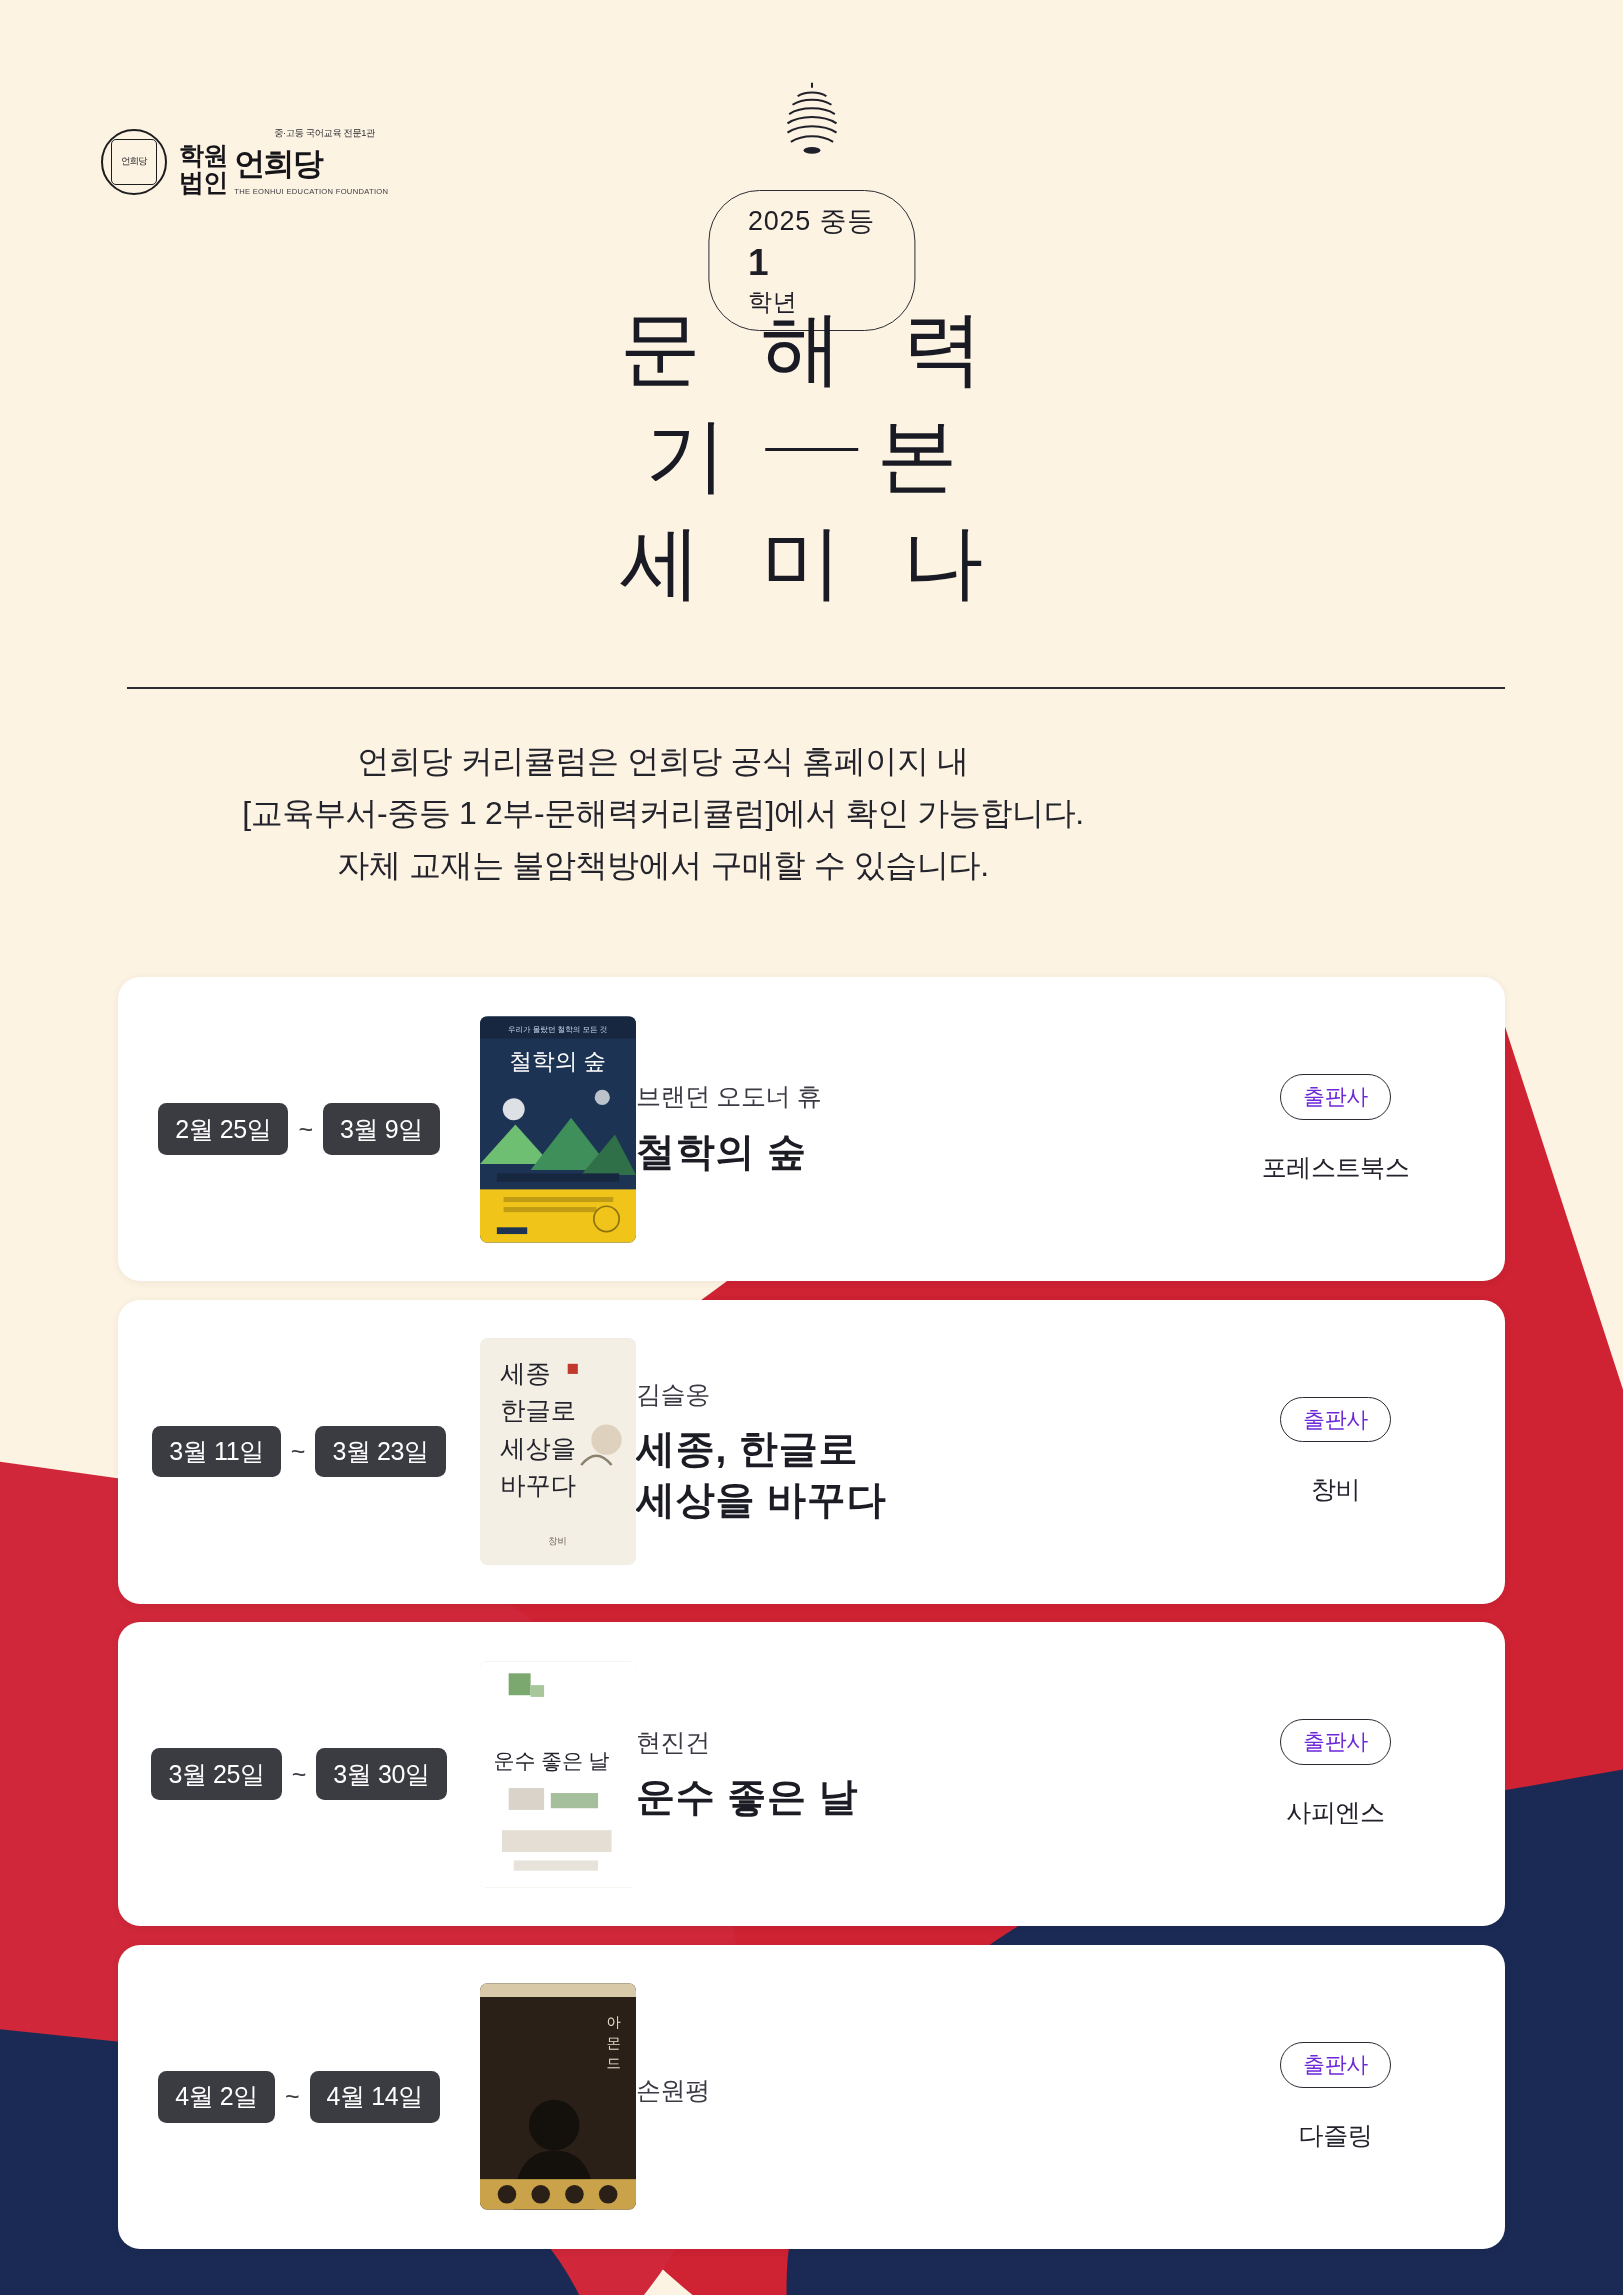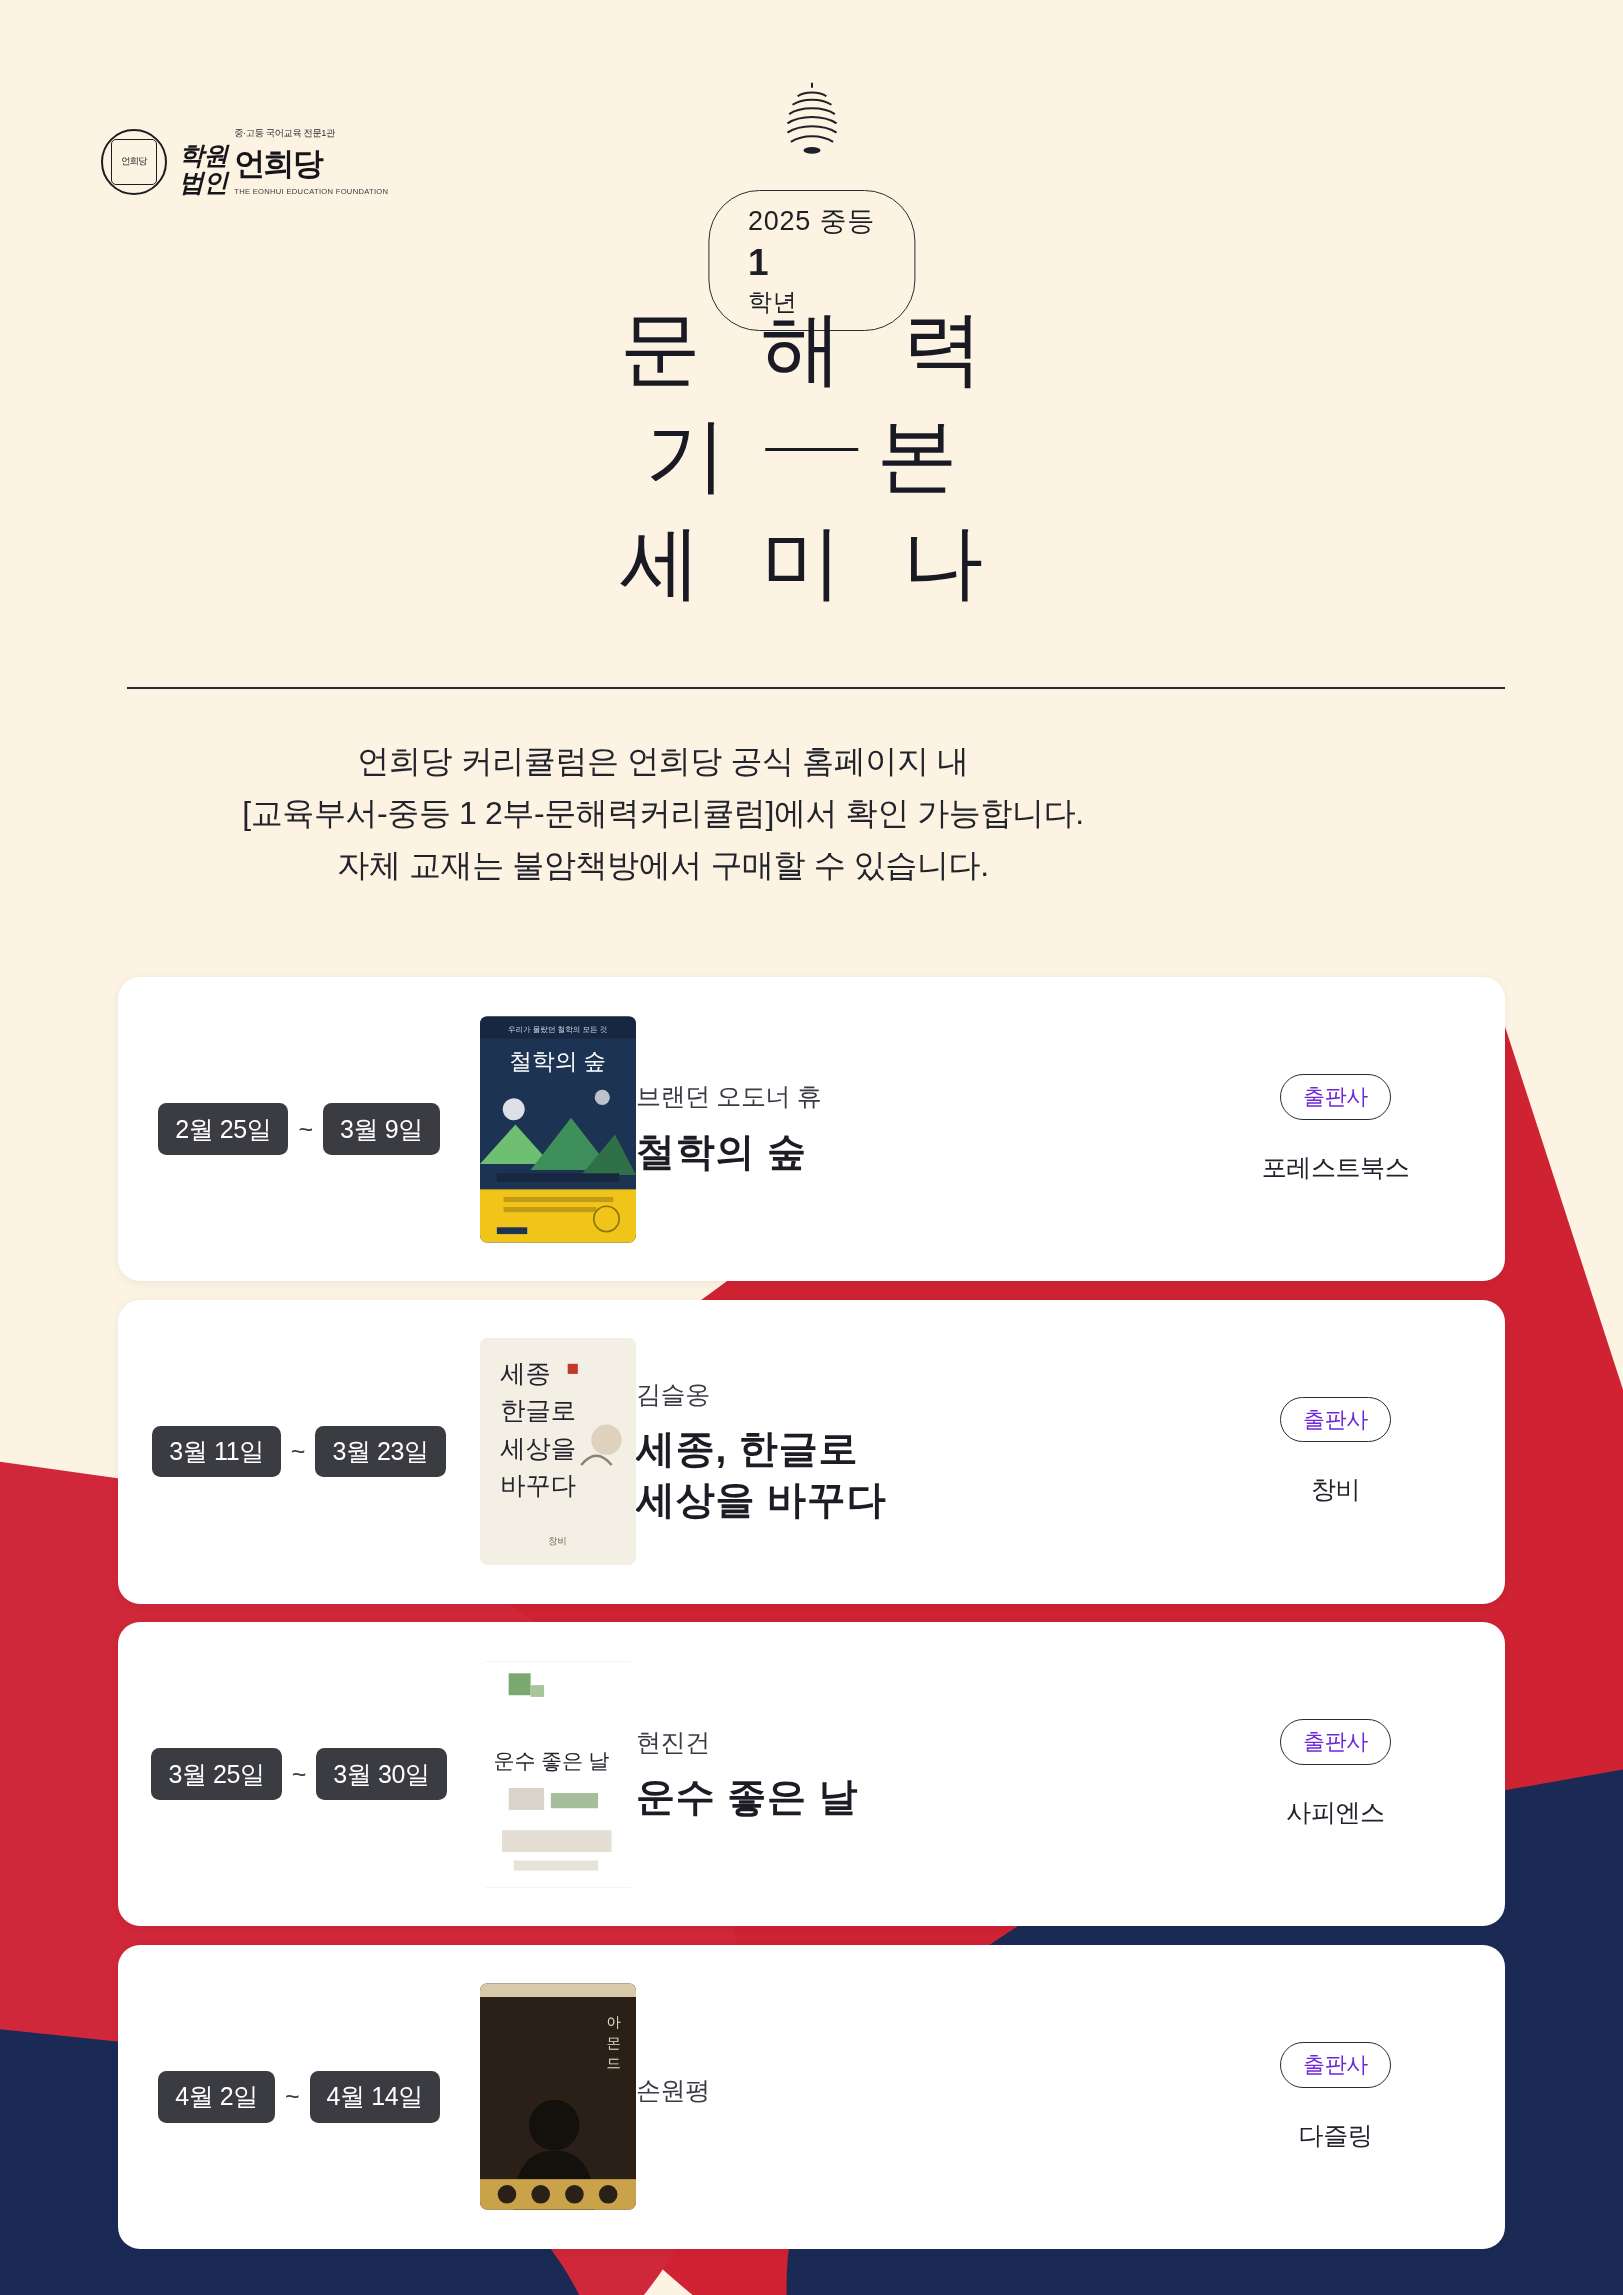--- a/index.html
+++ b/index.html
@@ -110,27 +110,27 @@
   .logo-line1 {
     display: flex;
     align-items: flex-end;
     gap: 6.8px;
   }
   .logo-ko {
     font-size: 25px;
     font-weight: bold;
     line-height: 1.08;
     letter-spacing: -0.8px;
-    font-style: italic;
   }
   .logo-small {
     font-size: 9.3px;
     letter-spacing: -0.4px;
     padding-bottom: 3.4px;
     color: #2a2a2f;
+    margin-left: 40px;
   }
   .logo-brand {
     font-size: 31px;
     font-weight: bold;
     letter-spacing: -1.7px;
   }
   .logo-en {
     font-size: 7.6px;
     letter-spacing: 0.3px;
     color: #3a3a40;

